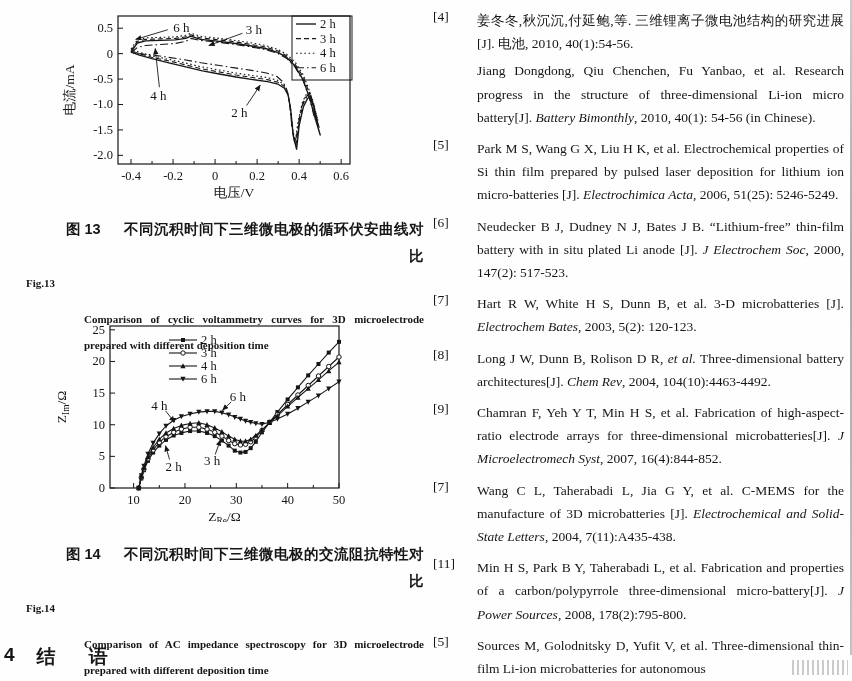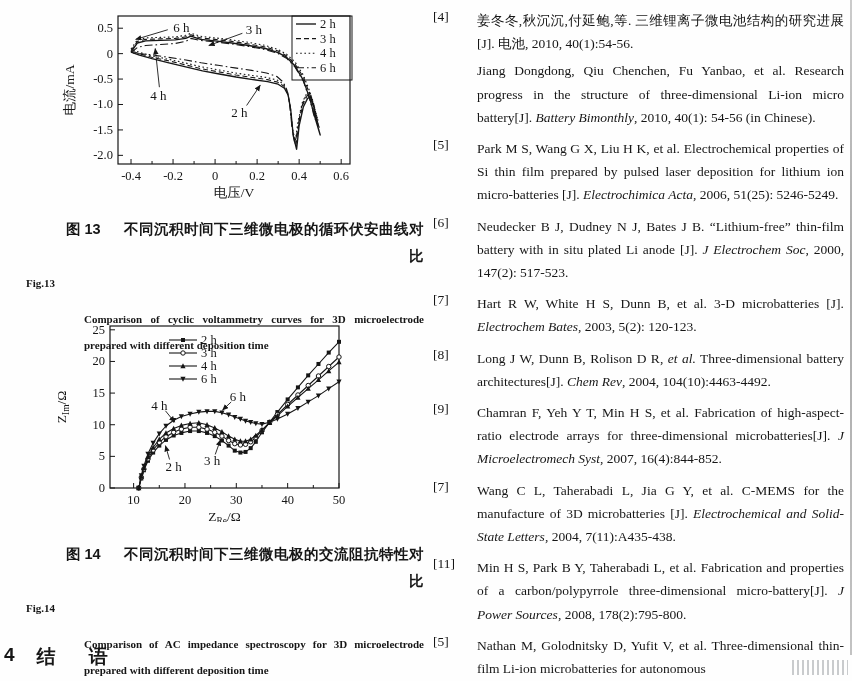--- a/index.html
+++ b/index.html
@@ -382,19 +382,19 @@
     </div>
     <div class="ref">
       <span class="ref-id">[11]</span>
       <div class="ref-body">
         <div class="ref-par"><span>Min H S, Park B Y, Taherabadi L, et al. Fabrication and properties of a carbon/polypyrrole three-dimensional micro-battery[J]. </span><span class="it">J Power Sources</span><span>, 2008, 178(2):795-800.</span></div>
       </div>
     </div>
     <div class="ref">
       <span class="ref-id">[5]</span>
       <div class="ref-body">
-        <div class="ref-par"><span>Nathan M, Golodnitsky D, Yufit V, et al. Three-dimensional thin-film Li-ion microbatteries for autonomous</span></div>
+        <div class="ref-par"><span>Sources M, Golodnitsky D, Yufit V, et al. Three-dimensional thin-film Li-ion microbatteries for autonomous</span></div>
       </div>
     </div>
   </div>
 
 <div class="stamp"></div>
 <div class="page-edge"></div>
 
 </body></html>

